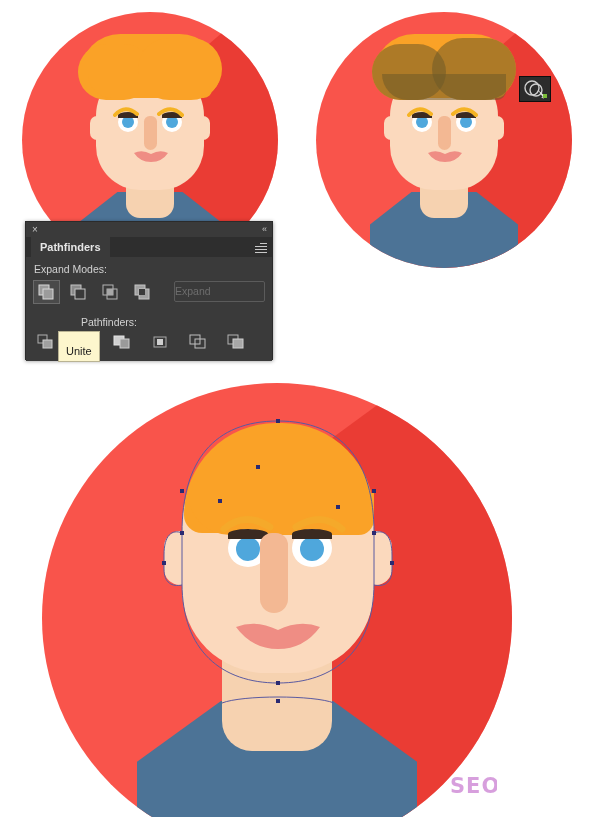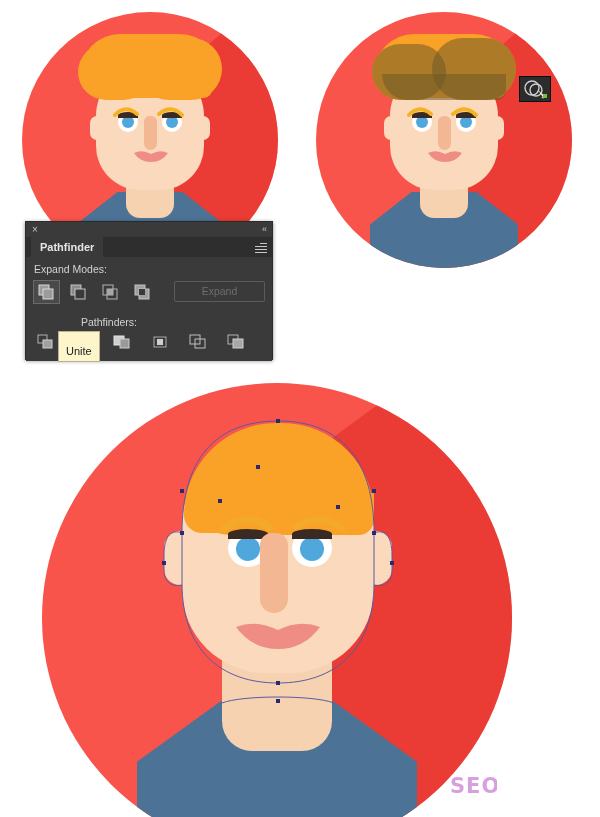--- a/index.html
+++ b/index.html
@@ -139,21 +139,20 @@
   }
   .expand-btn {
     position: absolute; right: 7px; top: 24px;
     width: 91px; height: 21px;
     background: #3a3a3a;
     border: 1px solid #5b5b5b;
     border-radius: 2px;
     color: #6d6d6d;
     font-size: 10.5px;
     line-height: 19px;
-    text-align: center;
     cursor: default;
   }
   .tooltip {
     position: absolute;
     left: 32px; top: 74px;
     background: #fdf6cd;
     border: 1px solid #b9b393;
     color: #1a1a1a;
     font-size: 11px;
     padding: 12px 7px 3px 7px;
@@ -295,21 +294,21 @@
   </div>
 
   <div id="pf-panel">
 
     <div class="pf-titlebar">
       <span class="pf-close">×</span>
       <span class="pf-collapse">«</span>
     </div>
 
     <div class="pf-tabrow">
-      <div class="pf-tab">Pathfinder</div>
+      <div class="pf-tab">Pathfinders</div>
       <div class="pf-menu">
         <i></i>
           <i></i>
           <i></i>
           <i></i>
       </div>
     </div>
 
     <div class="pf-body">
 

